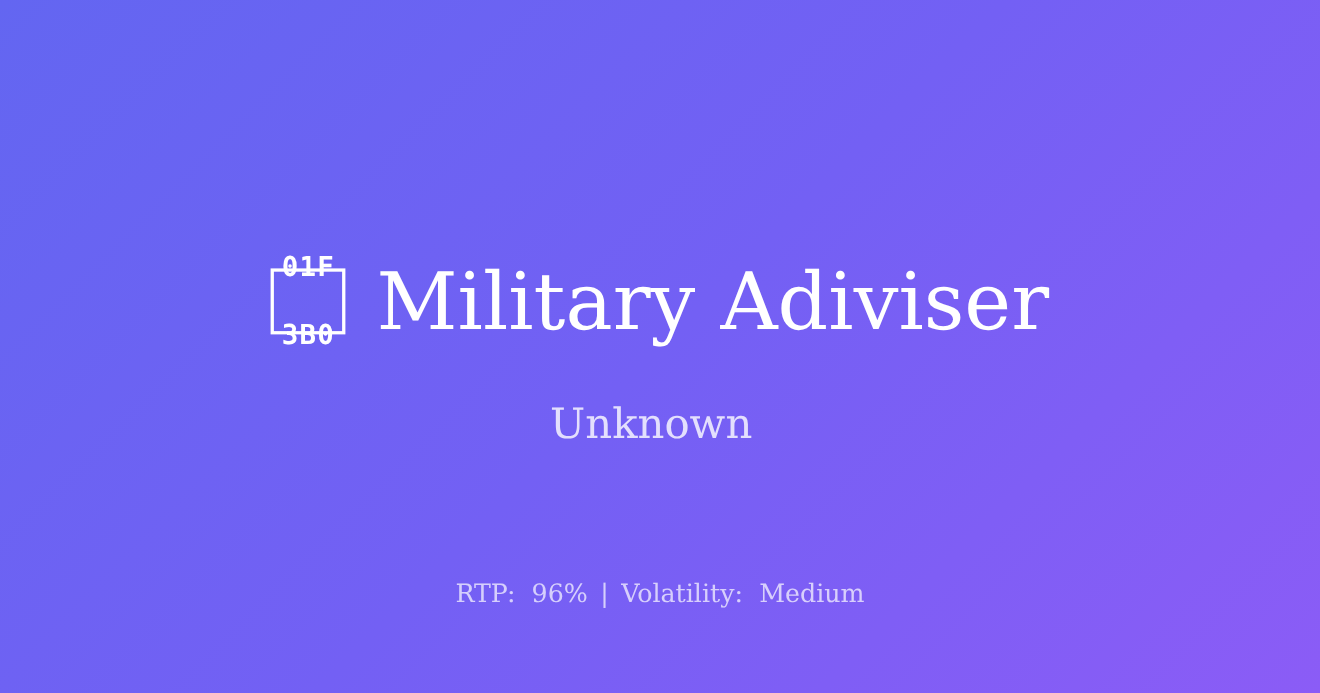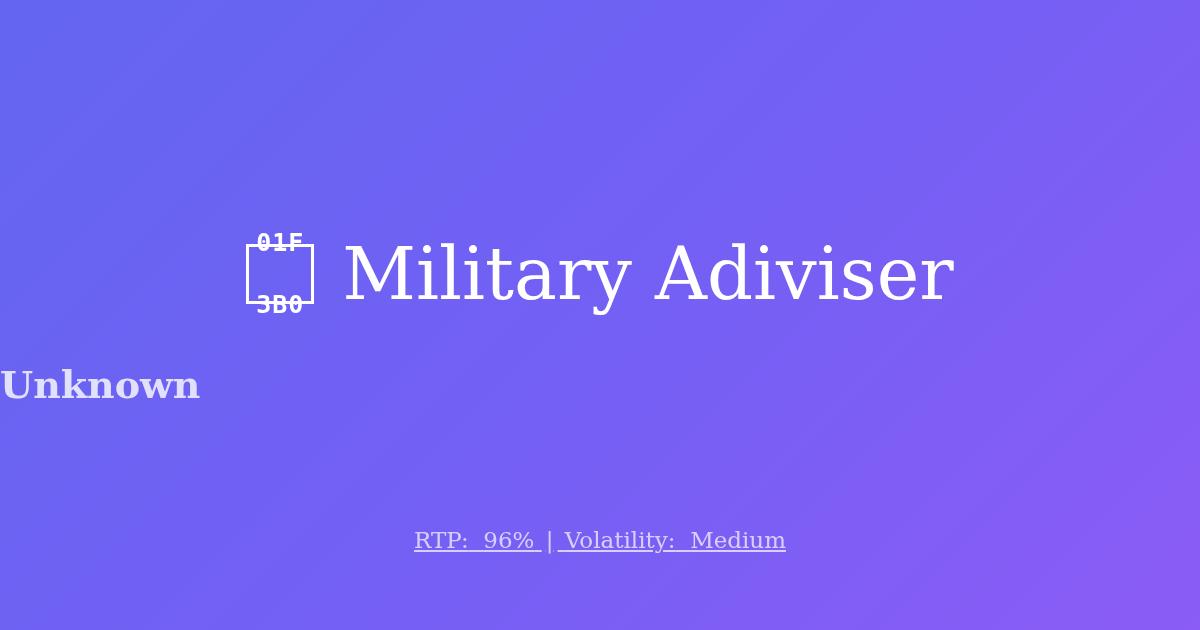--- a/index.html
+++ b/index.html
@@ -73,42 +73,42 @@
     white-space: nowrap;
     letter-spacing: 0px;
   }
 
   
   .card-subtitle {
     position: absolute;
     left: 0;
     right: 16px;
     top: 366px;
+    text-align: center;
     font-family: "DejaVu Serif", "Liberation Serif", serif;
-    font-weight: 700;
+    font-weight: 400;
     font-size: 38px;
     line-height: 1;
     color: rgba(255, 255, 255, 0.80);
     white-space: nowrap;
   }
 
   
   .card-footer {
     position: absolute;
     left: 0;
     right: 0;
     top: 529px;
     text-align: center;
     font-family: "DejaVu Serif", "Liberation Serif", serif;
     font-weight: 400;
     font-size: 23px;
     line-height: 1;
     color: rgba(255, 255, 255, 0.70);
     white-space: nowrap;
-    text-decoration: underline;
   }
   .card-footer .sep {
     padding: 0 4px;
   }
 </style>
 </head>
 <body>
 
 <div class="og-card">
 

